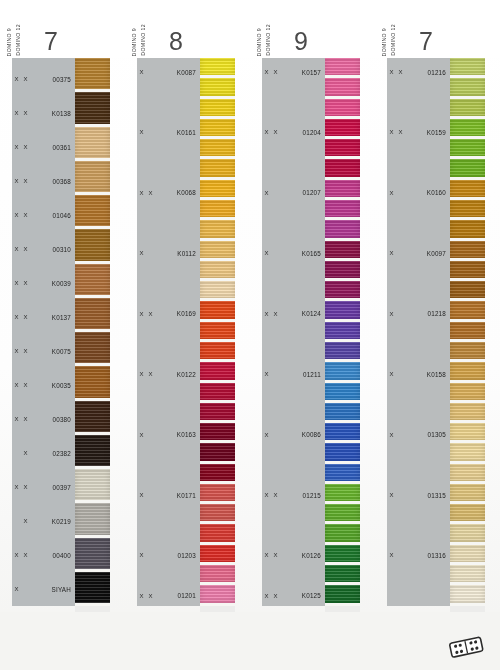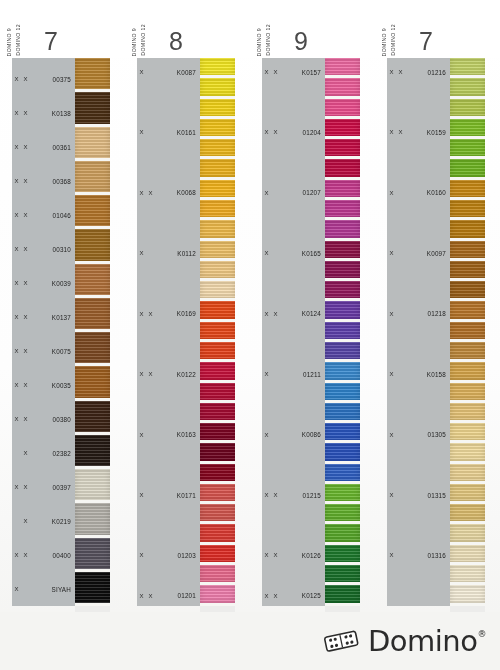--- a/index.html
+++ b/index.html
@@ -1119,16 +1119,15 @@
           <circle cx="16" cy="10" r="2" fill="#2b2b2b"></circle>
           <circle cx="10" cy="18" r="2" fill="#2b2b2b"></circle>
           <circle cx="16" cy="18" r="2" fill="#2b2b2b"></circle>
           <circle cx="30" cy="10" r="2" fill="#2b2b2b"></circle>
           <circle cx="36" cy="10" r="2" fill="#2b2b2b"></circle>
           <circle cx="30" cy="18" r="2" fill="#2b2b2b"></circle>
           <circle cx="36" cy="18" r="2" fill="#2b2b2b"></circle>
         </g>
       </svg>
     </span>
-    <span class="logo-text"><span>Domino</span><sup>®</sup></span>
   </div>
 
 </div>
 
 </body></html>

